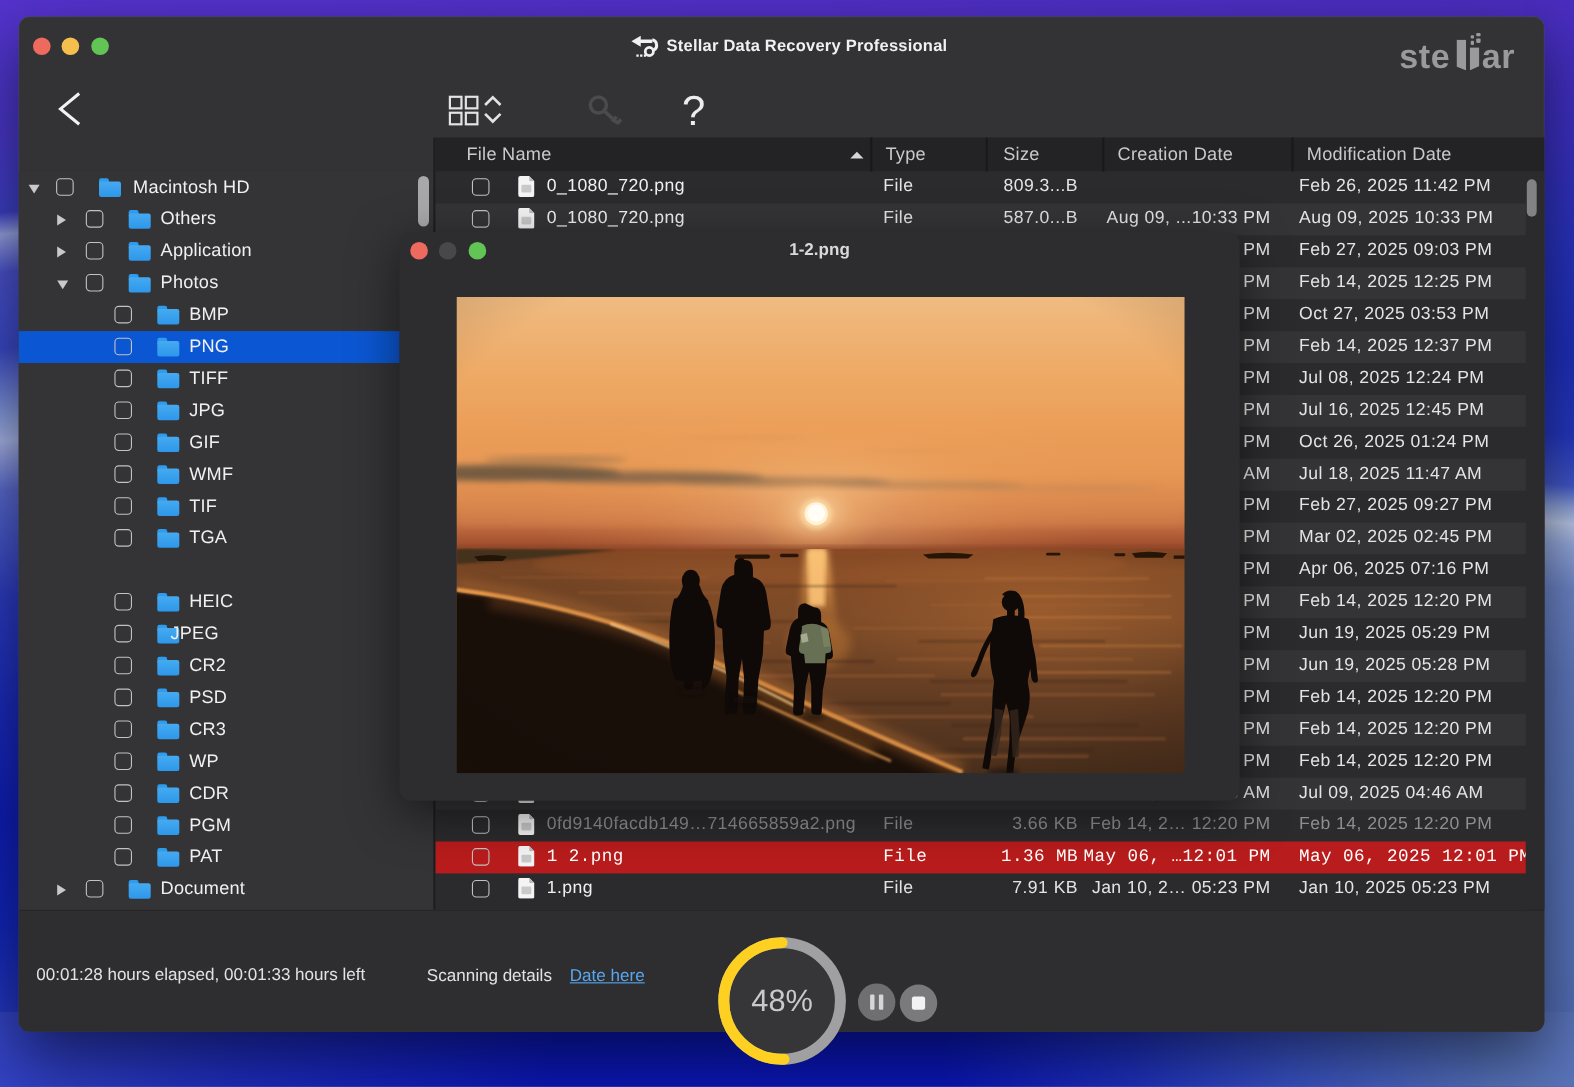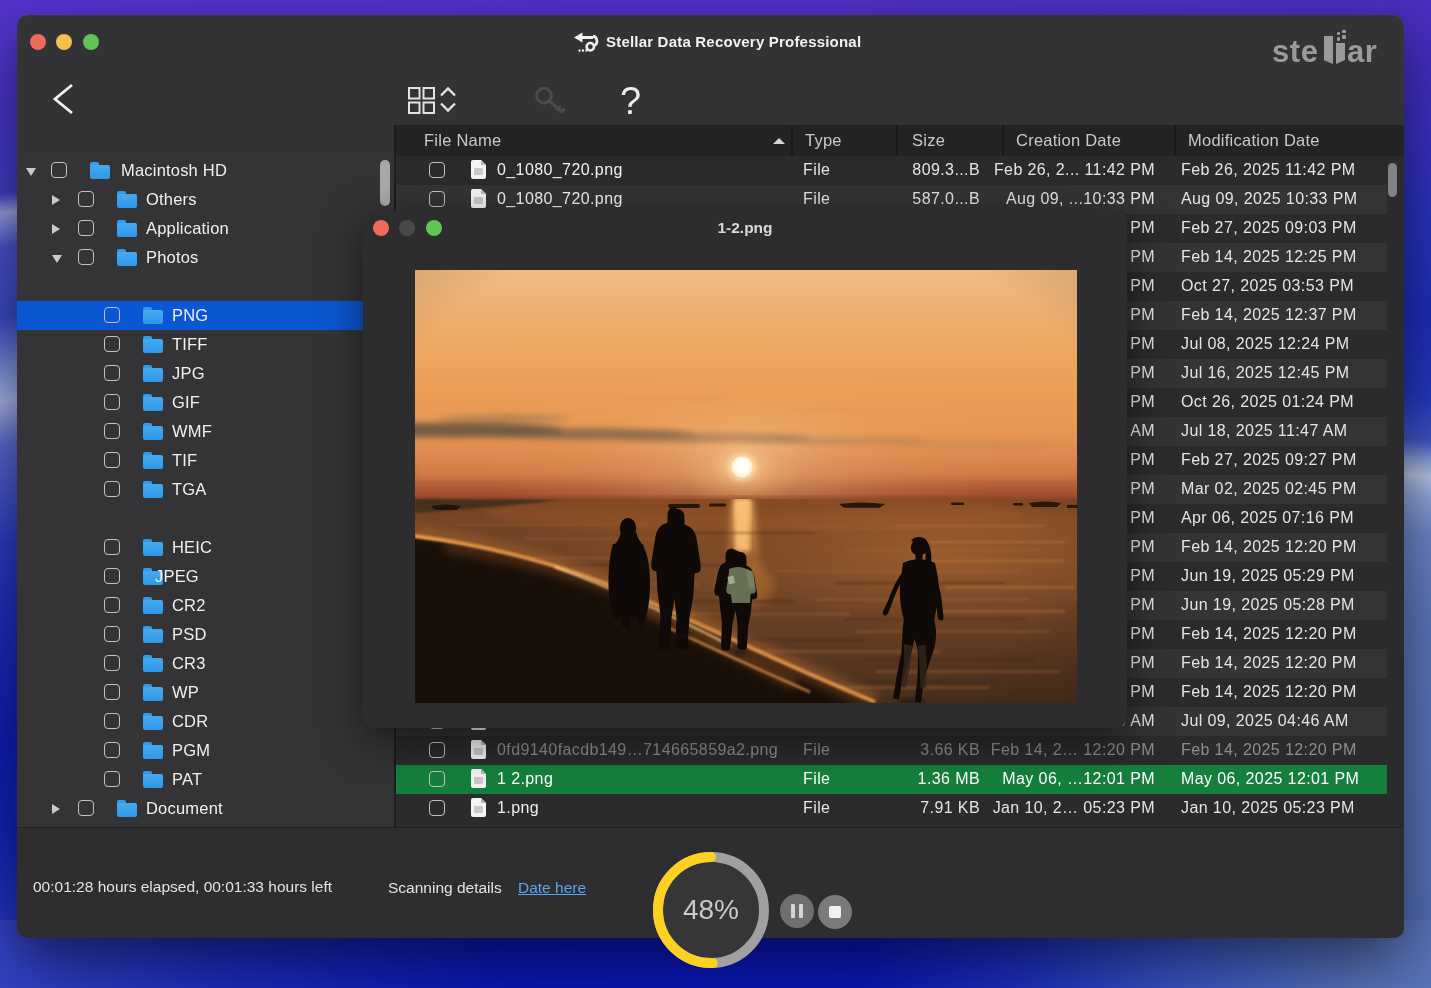--- a/index.html
+++ b/index.html
@@ -43,21 +43,21 @@
 .folder .ftab { position:absolute; left:0; top:0; width:9px; height:5px; background:#2f9bec; border-radius:2px 2px 0 0; }
 .folder .fbody { position:absolute; left:0; top:2.5px; width:20px; height:14.5px; background:linear-gradient(180deg,#45aaf0 0%, #2d97ea 100%); border-radius:2px; }
 
 #thead { position:absolute; left:379px; top:110px; width:1008px; height:31px; background:#232325; }
 #thead .h { position:absolute; top:0; height:31px; line-height:31px; font-size:16.5px; letter-spacing:0.25px; color:#c9c9c9; }
 #thead .hsep { position:absolute; top:0; width:2px; height:31px; background:#19191b; }
 #thead .sort { position:absolute; left:377px; top:13px; width:0; height:0; border-bottom:6px solid #d6d6d6; border-left:6px solid transparent; border-right:6px solid transparent; }
 #tbody { position:absolute; left:379px; top:141px; width:1008px; height:671px; background:#2b2b2d; }
 .frow { position:absolute; left:0; width:994px; height:29px; }
 .frow.alt { background:#343436; }
-.frow.sel { background:#15803d; } .frow.sel .fcell { color:#ffffff; }
+.frow.sel { background:#b91c1c;font-family:Liberation Mono, monospace; } .frow.sel .fcell { color:#ffffff; }
 .fcell { position:absolute; top:4.5px; font-size:16px; letter-spacing:0.4px; color:#f0f0f0; white-space:nowrap; }
 .frow.dim .fcell { color:#8e8e90; }
 .c-name { left:101px; }
 .c-type { left:407px; color:#e4e4e4; }
 .c-size { left:380px; width:204px; text-align:right; color:#e4e4e4; }
 .c-cre { left:430px; width:329px; text-align:right; color:#e4e4e4; }
 .c-mod { left:785px; color:#e4e4e4; }
 .fcb { position:absolute; left:33px; top:6px; width:16px; height:16px; border:1.5px solid #c2c2c2; border-radius:4px; }
 .ficon { position:absolute; left:75px; top:4px; width:15px; height:19px; }
 
@@ -169,20 +169,28 @@
         </div>
         <div class="trow " style="top:87px">
           <div class="arrow-d" style="left:35px"></div>
           <div class="cb" style="left:61px"></div>
           <div class="folder" style="left:100px">
             <div class="ftab"></div>
             <div class="fbody"></div>
           </div>
           <span class="tlabel" style="left:129px">Photos</span>
         </div>
+        <div class="trow " style="top:116px">
+          <div class="cb" style="left:87px"></div>
+          <div class="folder" style="left:126px">
+            <div class="ftab"></div>
+            <div class="fbody"></div>
+          </div>
+          <span class="tlabel" style="left:155px">BMP</span>
+        </div>
         <div class="trow sel" style="top:145px">
           <div class="cb" style="left:87px"></div>
           <div class="folder" style="left:126px">
             <div class="ftab"></div>
             <div class="fbody"></div>
           </div>
           <span class="tlabel" style="left:155px">PNG</span>
         </div>
         <div class="trow " style="top:174px">
           <div class="cb" style="left:87px"></div>
@@ -331,21 +339,20 @@
         <div class="frow" style="top:0px">
           <div class="fcb"></div>
           <div class="ficon">
             <div class="base"></div>
             <div class="fold"></div>
             <div class="pic"></div>
           </div>
           <span class="fcell c-name">0_1080_720.png</span>
           <span class="fcell c-type">File</span>
           <span class="fcell c-size">809.3...B</span>
-          <span class="fcell c-cre">Feb 26, 2... 11:42 PM</span>
           <span class="fcell c-mod">Feb 26, 2025 11:42 PM</span>
         </div>
         <div class="frow alt" style="top:29px">
           <div class="fcb"></div>
           <div class="ficon">
             <div class="base"></div>
             <div class="fold"></div>
             <div class="pic"></div>
           </div>
           <span class="fcell c-name">0_1080_720.png</span>

